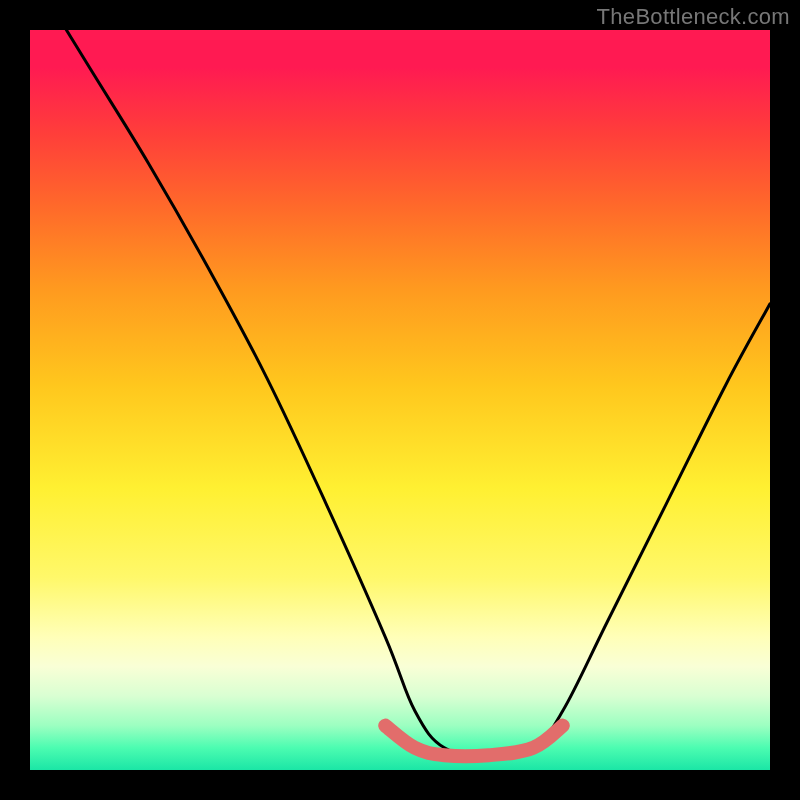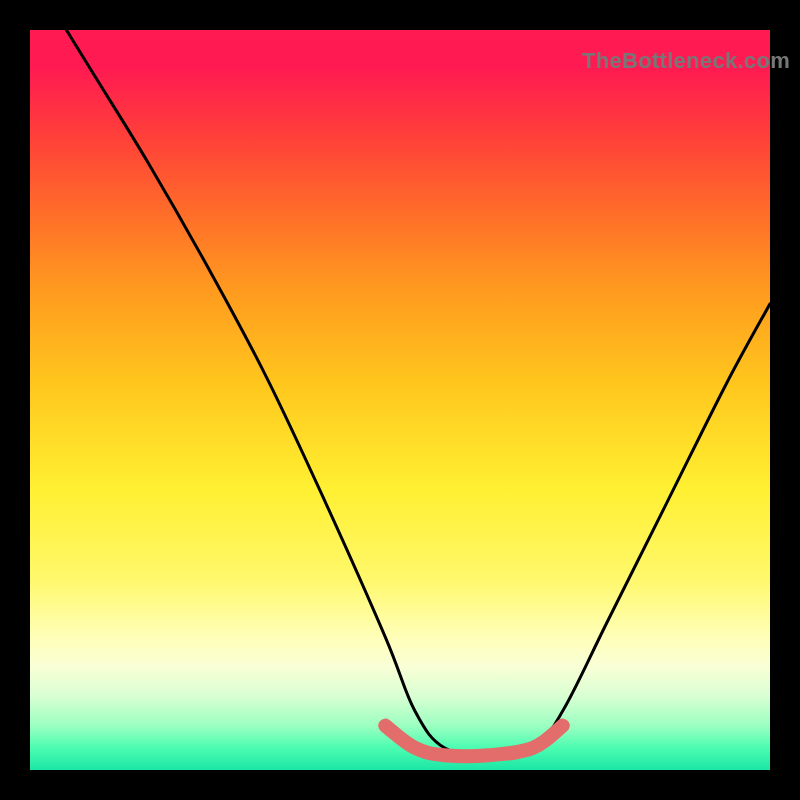--- a/index.html
+++ b/index.html
@@ -15,24 +15,23 @@
     position: absolute;
     inset: 0;
     background: #000;
   }
   .watermark {
     position: absolute;
     top: 4px;
     right: 10px;
     color: #777;
     font-size: 22px;
-    font-weight: 700;
+    font-weight: 400;
     letter-spacing: 0.3px;
     z-index: 10;
-    margin-top: 44px;
   }
   .plot {
     position: absolute;
     top: 30px;
     left: 30px;
     width: 740px;
     height: 740px;
     overflow: hidden;
   }
   

